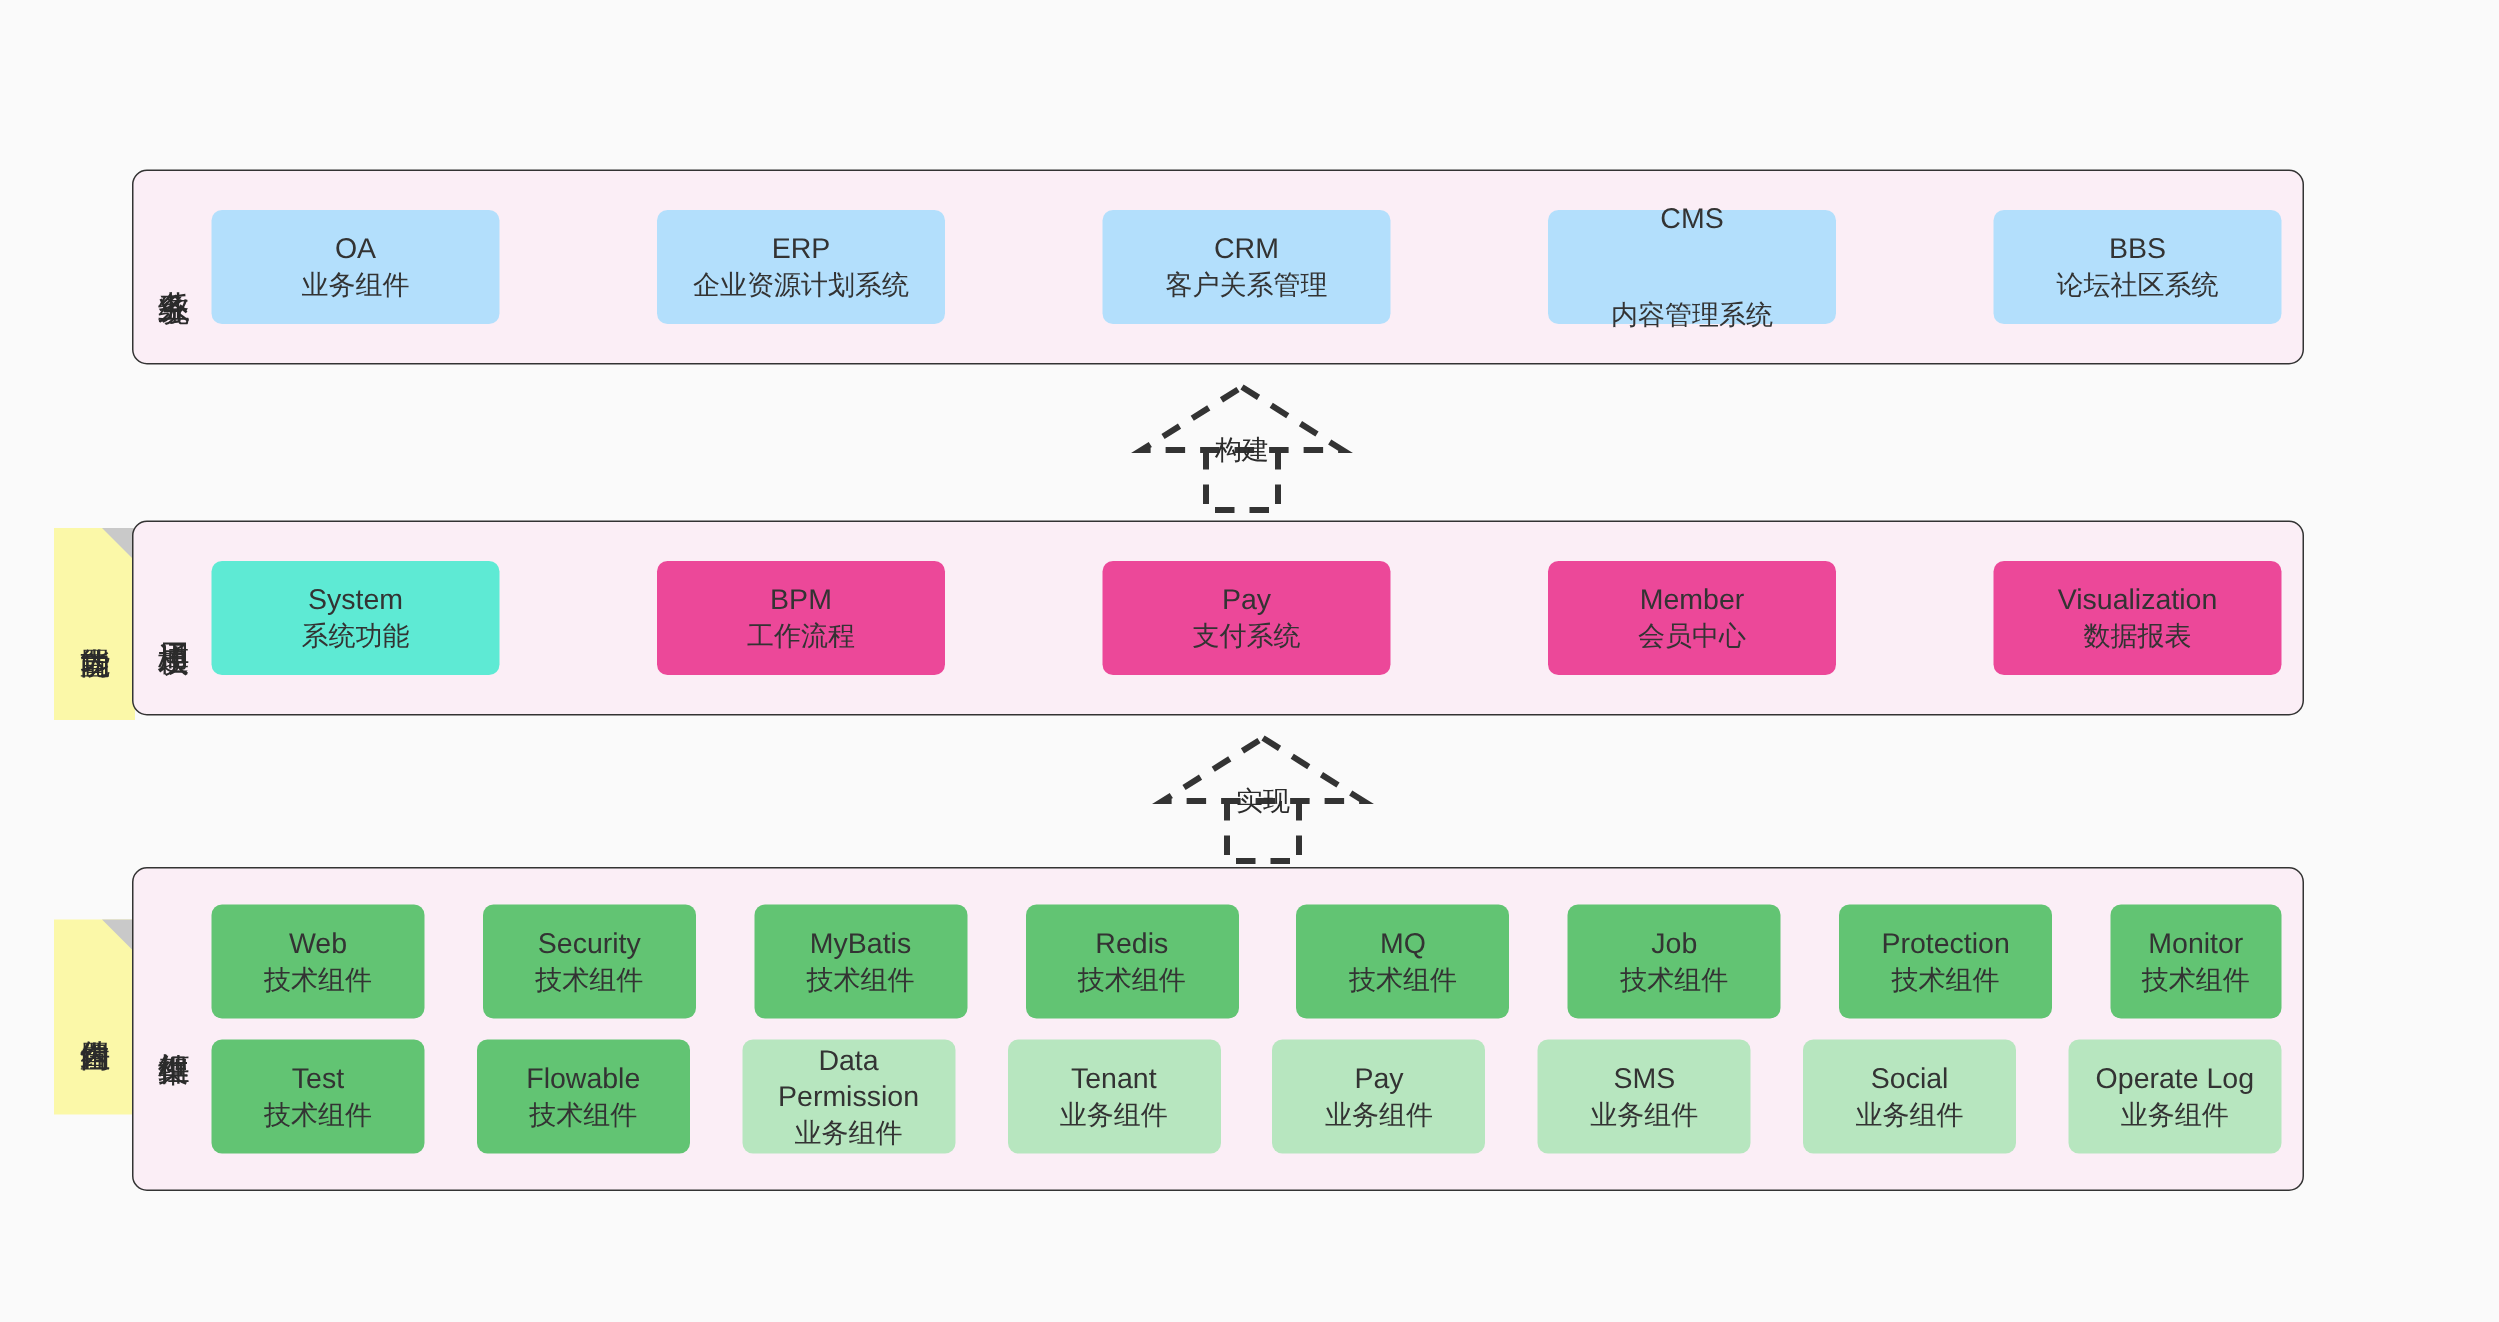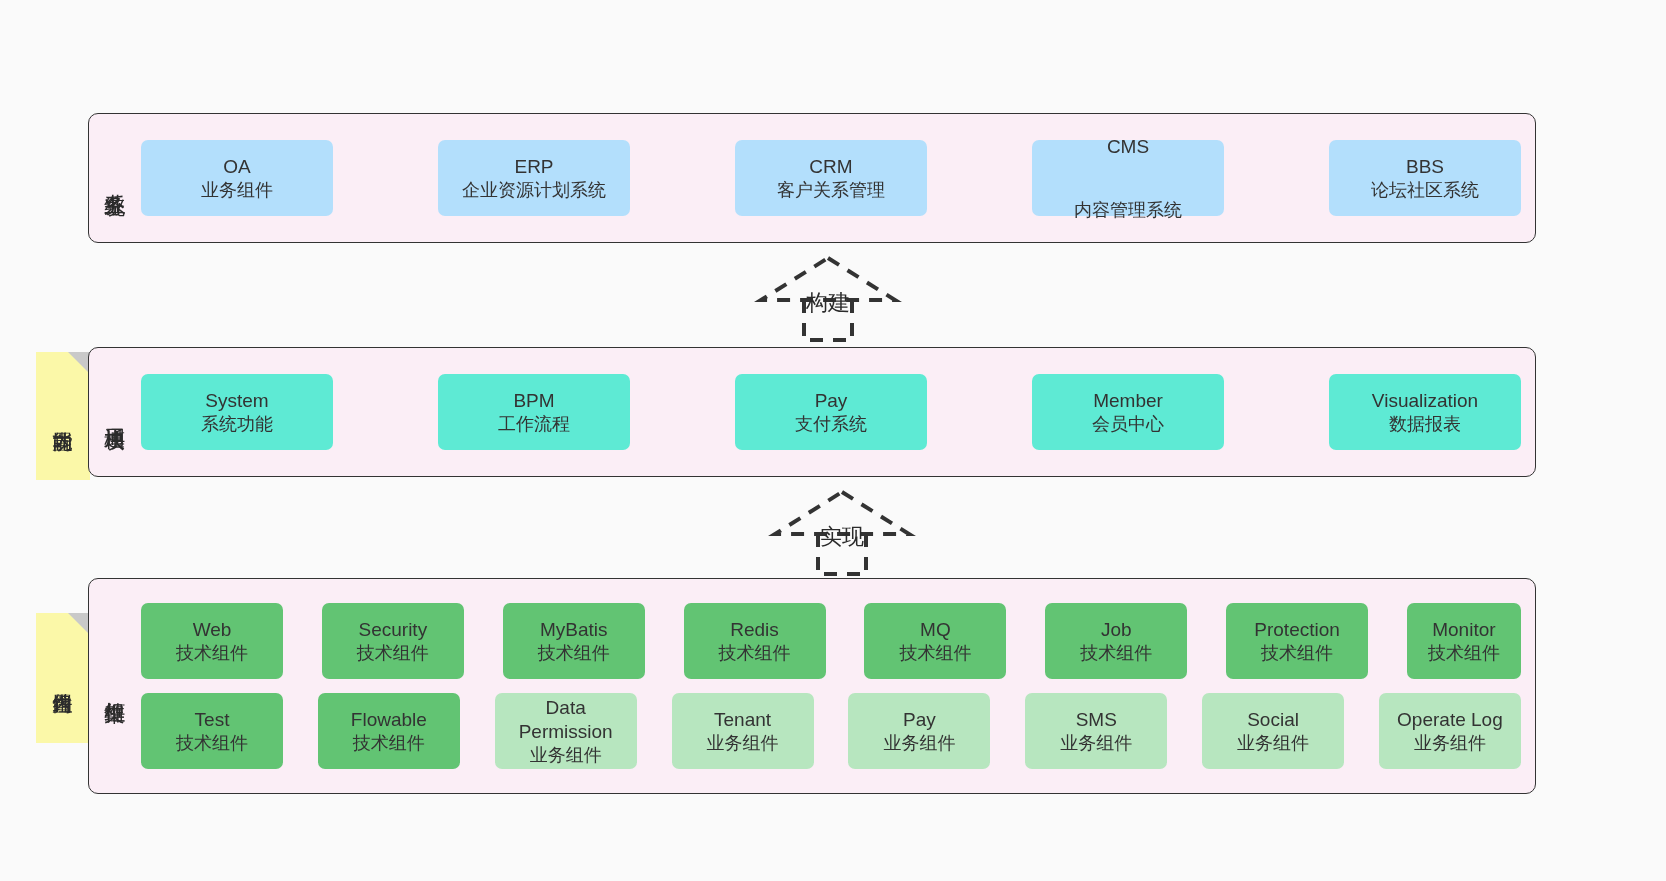--- a/index.html
+++ b/index.html
@@ -87,21 +87,21 @@
     white-space: nowrap;
   }
   .card .cn {
     font-size: 18px;
     white-space: nowrap;
   }
   .card.wrap-en .en { white-space: normal; }
 
   .blue      { background: #b3dffc; }
   .red       { background: #5eead4; }
-  .pink      { background: #5eead4; }
+  .pink      { background: #ec4899; }
   .green     { background: #62c473; }
   .lightgreen{ background: #b7e6bf; }
 
   
   .sticky {
     position: absolute;
     width: 54px;
     background: #fbf8a8;
     font-size: 20px;
     line-height: 1.1;
@@ -129,21 +129,21 @@
     position: absolute;
     width: 160px;
     height: 92px;
   }
   .connector svg { display: block; width: 160px; height: 92px; }
   .connector .conn-label {
     position: absolute;
     left: 0; right: 0;
     top: 36px;
     text-align: center;
-    font-size: 22px;
+    font-size: 18px;
     color: #2b2b2b;
     background: transparent;
     user-select: none;
     pointer-events: none;
   }
 </style>
 </head>
 <body>
 
 <div id="canvas">

